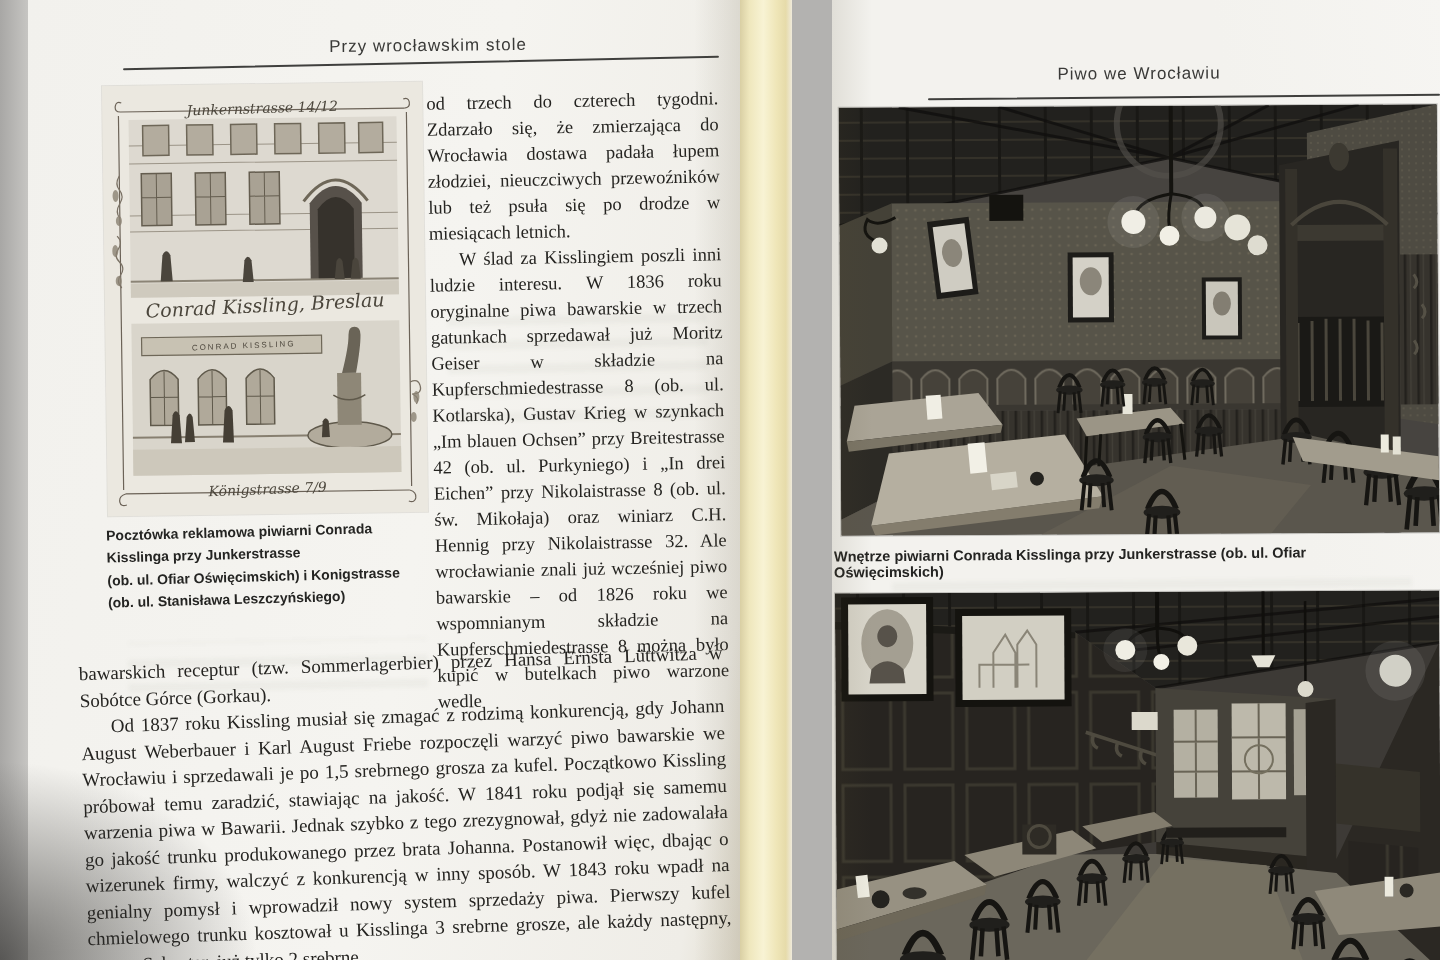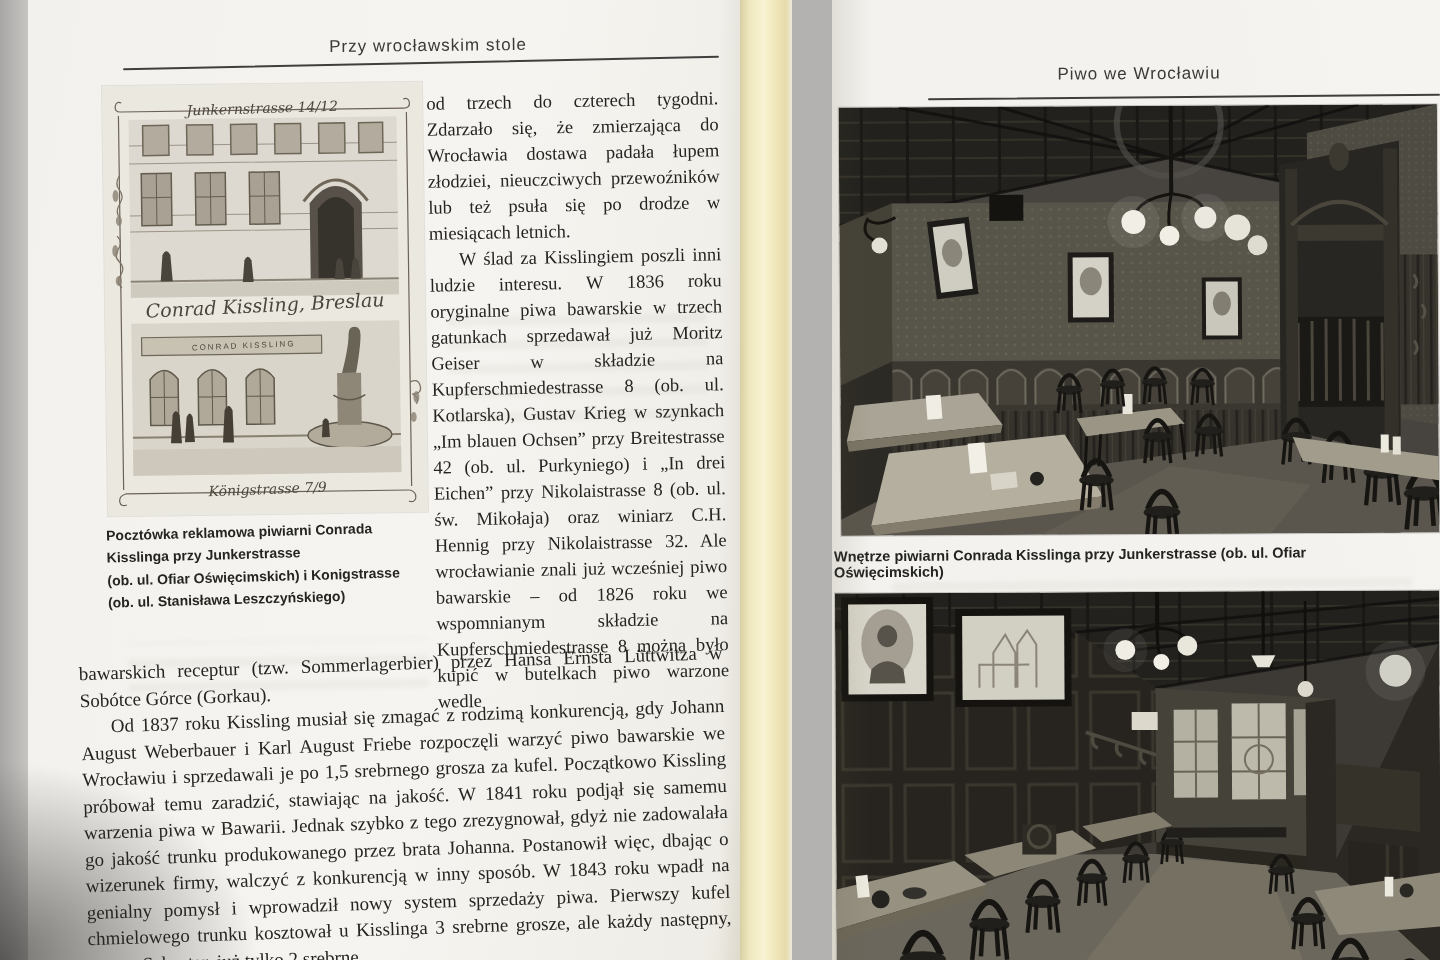--- a/index.html
+++ b/index.html
@@ -1,19 +1,19 @@
 <!DOCTYPE html>
 <html><head>
 <meta charset="utf-8">
 <style>
   html,body{margin:0;padding:0;}
   body{width:1440px;height:960px;overflow:hidden;background:#b3b2b0;font-family:"Liberation Serif",serif;}
   .scene{position:absolute;inset:0;width:1440px;height:960px;background:#b3b2b0;}
   
-  .page{position:absolute;top:0;height:960px;overflow:hidden;padding-left:24px;}
+  .page{position:absolute;top:0;height:960px;overflow:hidden;}
   .page-left{left:28px;width:712px;background:linear-gradient(100deg,#f2f1ed 0%,#f5f4f0 55%,#efede7 93%,#e2ddcf 100%);}
   .page-right{left:832px;width:614px;background:linear-gradient(80deg,#e9e6dd 0%,#f3f2ee 8%,#f3f2ee 70%,#f6f5f2 100%);}
   .spine{position:absolute;left:740px;top:0;width:52px;height:960px;
     background:linear-gradient(90deg,#d9cfa4 0%,#efe7bd 18%,#f8f3d4 45%,#efe6b8 70%,#e6dbaa 88%,#efeadb 100%);}
   .edge-left{position:absolute;left:0;top:0;width:28px;height:960px;background:linear-gradient(90deg,#a8a7a5,#c6c5c2);}
   .edge-right{position:absolute;left:1406px;top:0;width:34px;height:960px;background:linear-gradient(90deg,#dedcd6,#fafaf8 40%);}
   .corner-shadow{position:absolute;left:0;top:760px;width:260px;height:200px;
     background:radial-gradient(ellipse at 0% 100%, rgba(45,44,42,.65), rgba(45,44,42,0) 70%);pointer-events:none;}
   .gutter-shade-l{position:absolute;right:0;top:0;width:46px;height:100%;background:linear-gradient(90deg,rgba(90,80,50,0),rgba(90,80,50,.14));}
   .gutter-shade-r{position:absolute;left:0;top:0;width:40px;height:100%;background:linear-gradient(90deg,rgba(90,80,50,.12),rgba(90,80,50,0));}

